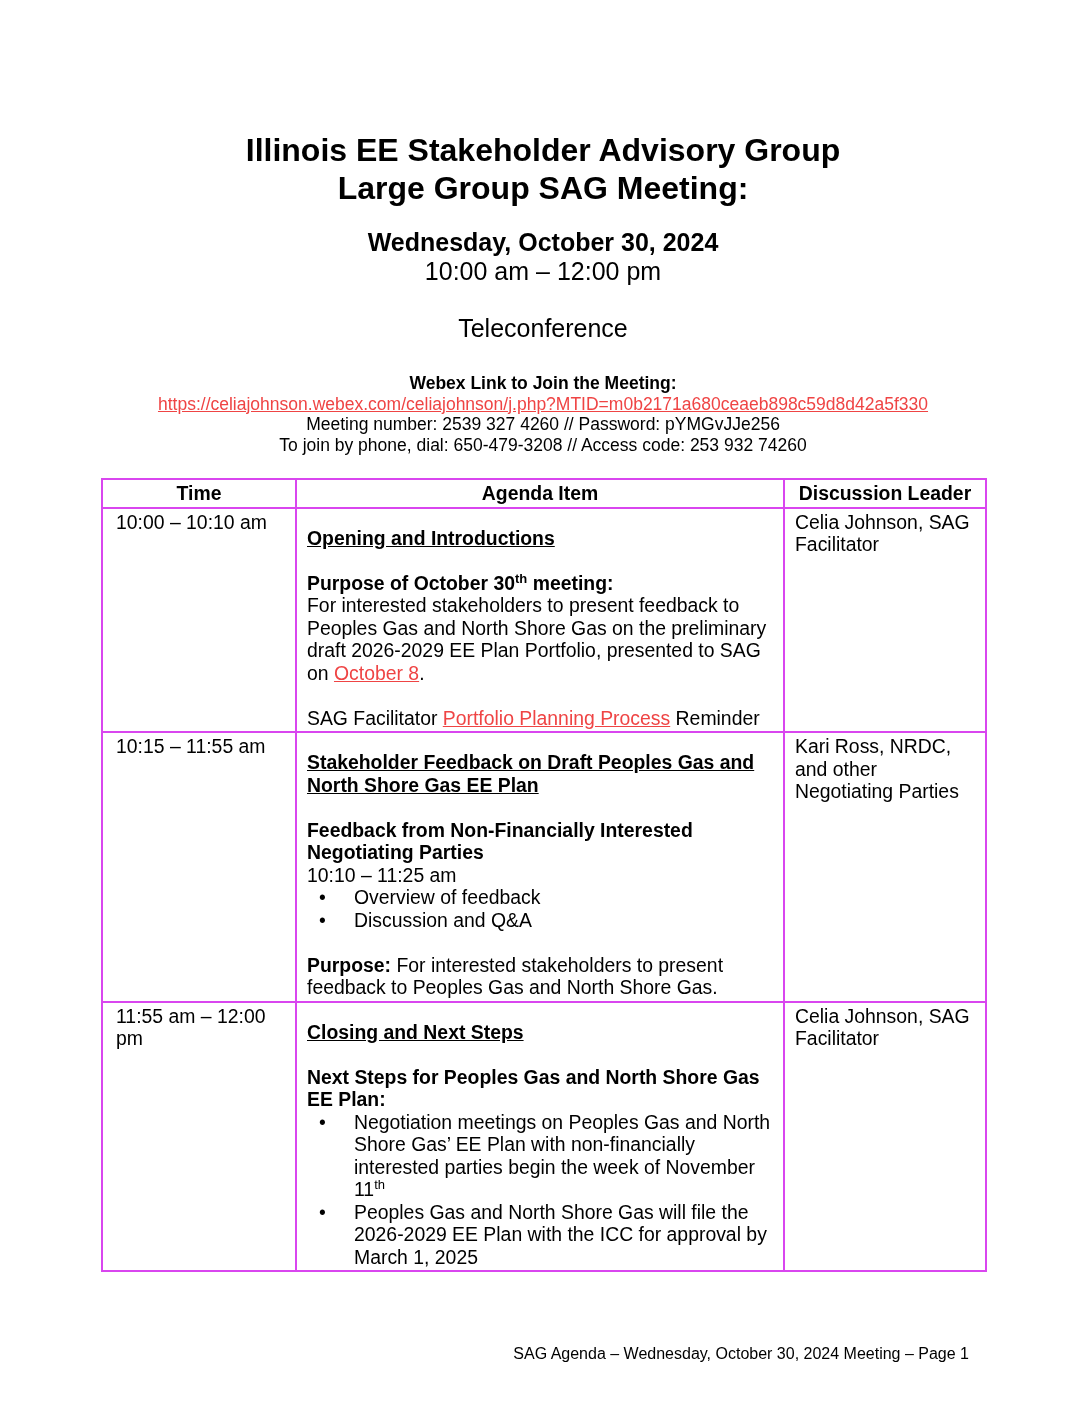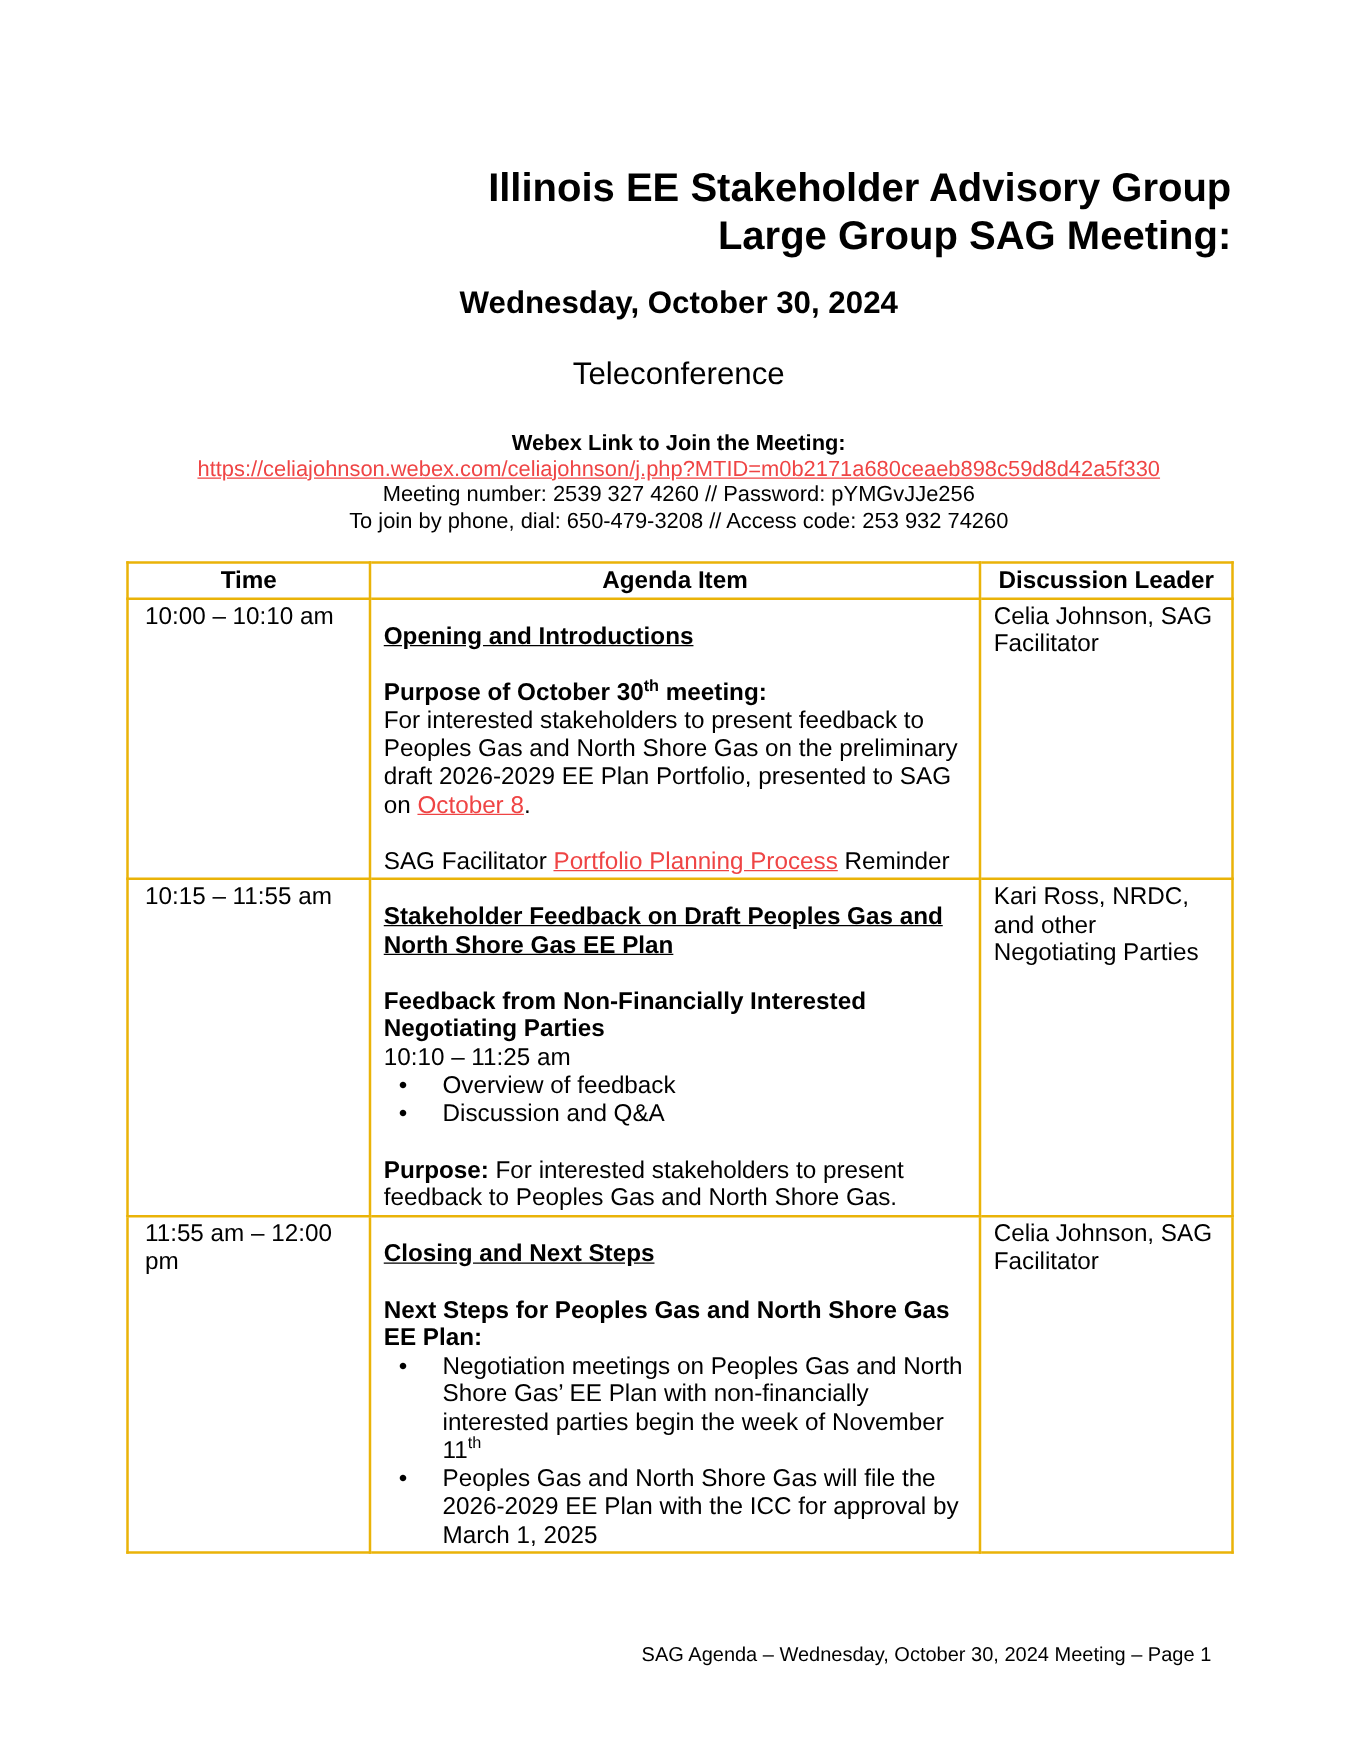--- a/index.html
+++ b/index.html
@@ -8,36 +8,36 @@
     position: relative;
     width: 1088px;
     height: 1408px;
     margin: 0 auto;
     background: #ffffff;
     color: #000000;
     font-family: "Liberation Sans", sans-serif;
     padding: 131px 103px 0 101px;
     overflow: hidden;
   }
-  .title { font-size: 32px; font-weight: bold; line-height: 38px; text-align: right; }
+  .title { font-size: 32px; font-weight: bold; line-height: 38px; text-align: center; }
   .subtitle-block { margin-top: 21px; font-size: 25px; line-height: 29px; text-align: center; }
   .subtitle-date { font-weight: bold; }
   .format-line { margin-top: 28px; font-size: 25px; line-height: 29px; text-align: center; }
   .webex-block { margin-top: 30px; font-size: 17.5px; line-height: 20.5px; text-align: center; }
   .webex-heading { font-weight: bold; }
   a.link, .link { color: #ef4444; text-decoration: underline; cursor: pointer; }
   table.agenda {
     margin-top: 23px;
     border-collapse: collapse;
     table-layout: fixed;
     width: 884px;
     font-size: 19.4px;
     line-height: 22.5px;
   }
-  .agenda th, .agenda td { border: 2px solid #eab308; vertical-align: top; }
+  .agenda th, .agenda td { border: 2px solid #d946ef; vertical-align: top; }
   .agenda th { font-weight: bold; text-align: center; padding: 2px 4px; }
   td.time-cell   { padding: 2px 10px 2px 13px; border-radius: 17px; }
   td.agenda-cell { padding: 2px 4px 2px 10px; }
   td.leader-cell { padding: 2px 10px 2px 10px; }
   .bold { font-weight: bold; }
   .underline { text-decoration: underline; margin-top: 16px; }
   .italic { }
   .spacer { height: 22.5px; }
   .bullet { display: flex; }
   .bullet-marker { flex: 0 0 47px; padding-left: 12px; }
@@ -50,20 +50,21 @@
 
 <div class="page">
 
   <div class="title">
     <div>Illinois EE Stakeholder Advisory Group</div>
     <div>Large Group SAG Meeting:</div>
   </div>
 
   <div class="subtitle-block">
     <div class="subtitle-date">Wednesday, October 30, 2024</div>
+    <div>10:00 am – 12:00 pm</div>
   </div>
 
   <div class="format-line">Teleconference</div>
 
   <div class="webex-block">
     <div class="webex-heading">Webex Link to Join the Meeting:</div>
     <div><a class="link" href="#">https://celiajohnson.webex.com/celiajohnson/j.php?MTID=m0b2171a680ceaeb898c59d8d42a5f330</a></div>
     <div>Meeting number: 2539 327 4260 // Password: pYMGvJJe256</div>
     <div>To join by phone, dial: 650-479-3208 // Access code: 253 932 74260</div>
   </div>

